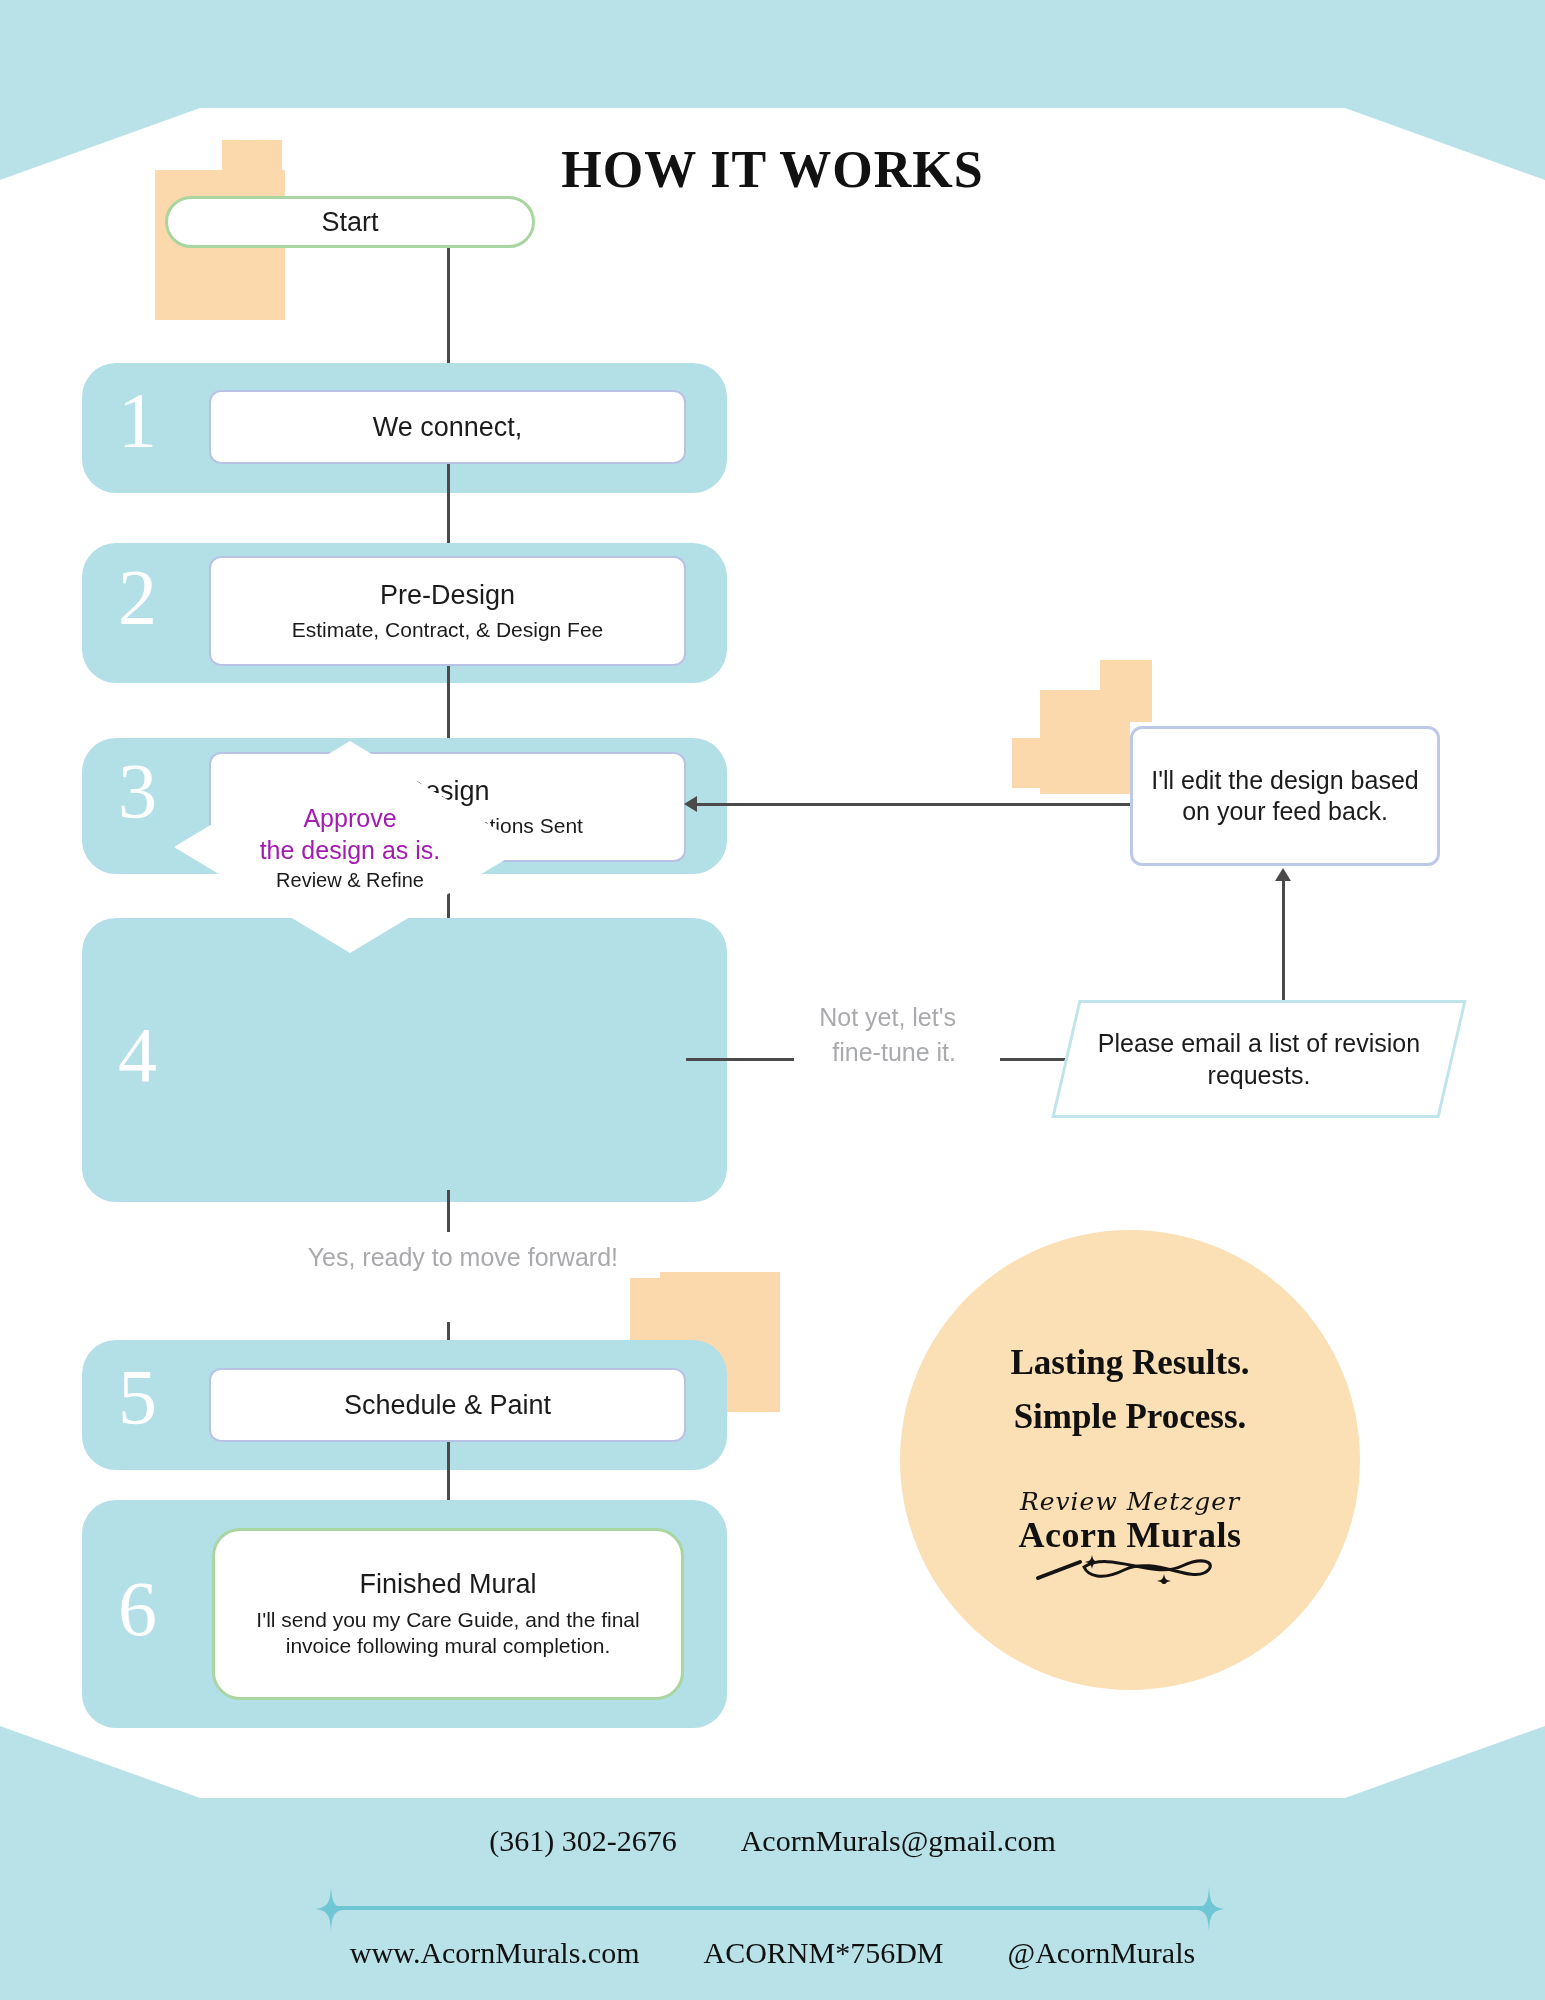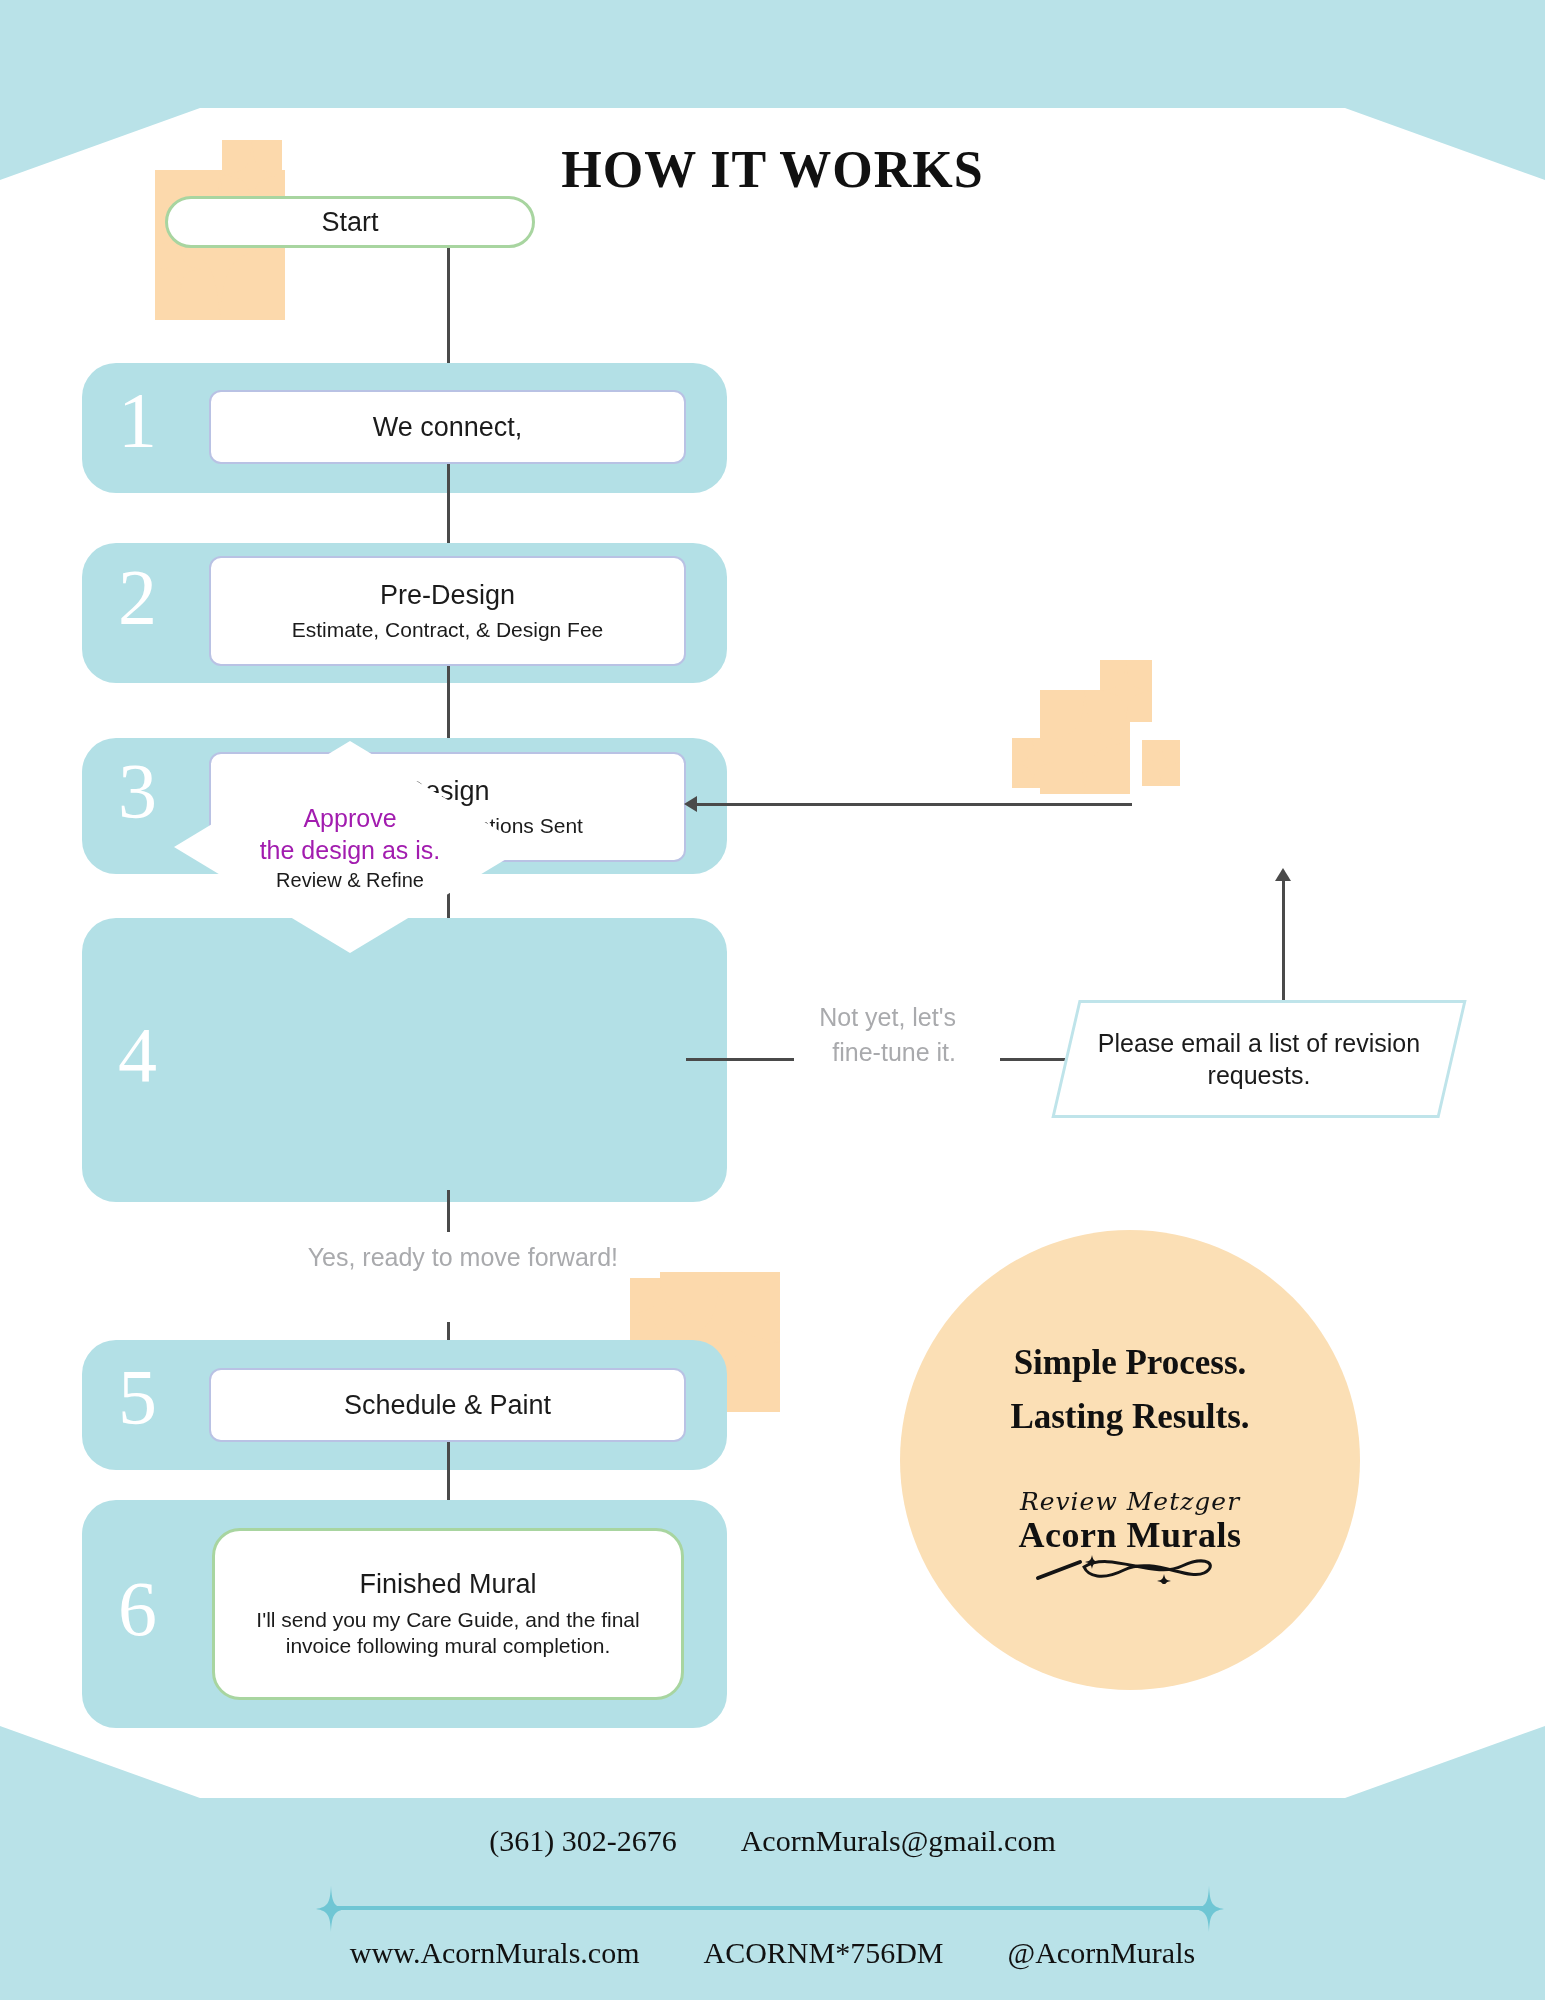--- a/index.html
+++ b/index.html
@@ -325,20 +325,21 @@
   <div class="step-band" style="left:82px; top:738px; width:645px; height:136px;"></div>
   <div class="step-num" style="left:118px; top:752px;">3</div>
   <div class="node" style="left:209px; top:752px; width:477px; height:110px;">
     <div class="t1">Design</div>
     <div class="t2" style="margin-top:5px;">Custom Design Options Sent</div>
   </div>
 
   <div class="conn hline" style="left:694px; top:803px; width:438px;"></div>
   <div class="arrowleft" style="left:684px; top:796px;"></div>
 
+  <div id="feedback-box">I'll edit the design based on your feed back.</div>
 
   <div class="conn vline" style="left:1282px; top:880px; height:122px;"></div>
   <div class="arrowup" style="left:1275px; top:868px;"></div>
 
   <div class="conn vline" style="left:447px; top:862px; height:86px;"></div>
   <div class="arrowdown" style="left:440px; top:928px;"></div>
 
   <div class="step-band" style="left:82px; top:918px; width:645px; height:284px;"></div>
   <div class="step-num" style="left:118px; top:1016px;">4</div>
   <div id="diamond">
@@ -372,22 +373,22 @@
   <div class="arrowdown" style="left:440px; top:1512px;"></div>
 
   <div class="step-band" style="left:82px; top:1500px; width:645px; height:228px;"></div>
   <div class="step-num" style="left:118px; top:1570px;">6</div>
   <div class="node rnd-green" style="left:212px; top:1528px; width:472px; height:172px;">
     <div class="t1">Finished Mural</div>
     <div class="t2" style="margin-top:6px; padding:0 26px;">I'll send you my Care Guide, and the final invoice following mural completion.</div>
   </div>
 
   <div id="badge">
+    <div class="tag">Lasting Results.</div>
     <div class="tag">Simple Process.</div>
-    <div class="tag">Lasting Results.</div>
     <div class="logo-script">Review Metzger</div>
     <div class="logo-main">Acorn Murals</div>
     <div class="logo-flourish">
       <svg width="196" height="30" viewBox="0 0 196 30">
         <path d="M6 24 L48 8" stroke="#141414" stroke-width="4" stroke-linecap="round" fill="none"></path>
         <path d="M52 13 C78 -4 122 26 150 12 C176 0 186 12 172 19 C156 27 120 2 92 16 C70 27 56 22 52 13 Z" fill="none" stroke="#141414" stroke-width="3"></path>
         <path d="M60 1 C61 6 62 7 67 8 C62 9 61 10 60 15 C59 10 58 9 53 8 C58 7 59 6 60 1 Z" fill="#141414"></path>
         <path d="M132 20 C133 25 134 26 139 27 C134 28 133 29 132 34 C131 29 130 28 125 27 C130 26 131 25 132 20 Z" fill="#141414"></path>
       </svg>
     </div>

